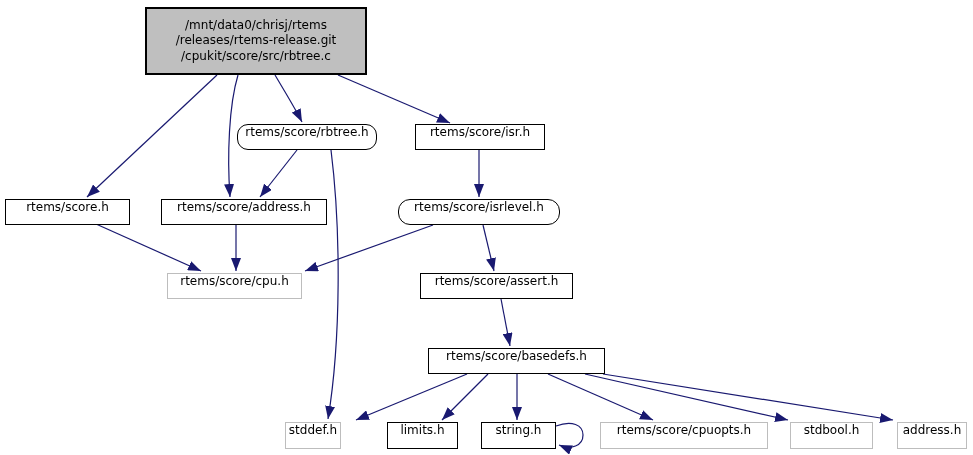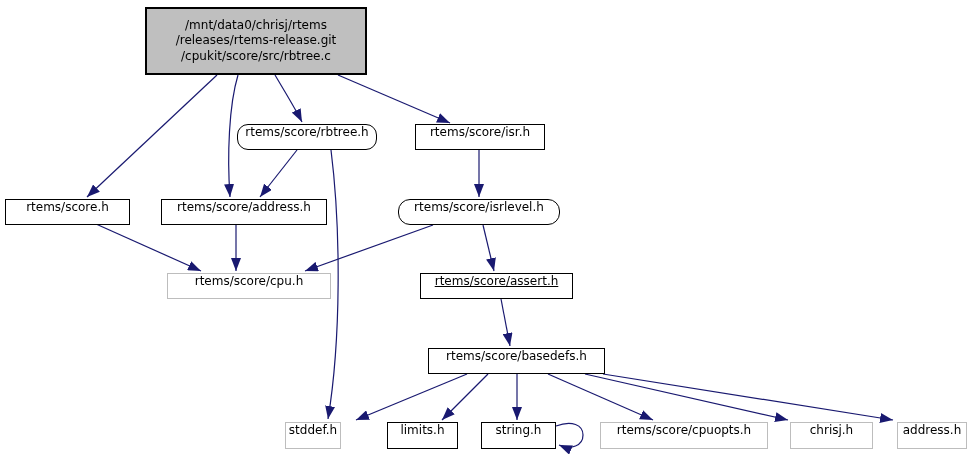--- a/index.html
+++ b/index.html
@@ -91,31 +91,31 @@
   <div class="node" style="left:237px; top:124px; width:140px; height:26px;border-radius:11px;">rtems/score/rbtree.h</div>
 
   <div class="node" style="left:415px; top:124px; width:130px; height:26px;">rtems/score/isr.h</div>
 
   <div class="node" style="left:5px; top:199px; width:125px; height:26px;">rtems/score.h</div>
 
   <div class="node" style="left:152px; top:199px; width:166px; height:26px;margin-left:9px;">rtems/score/address.h</div>
 
   <div class="node" style="left:398px; top:199px; width:162px; height:26px;border-radius:12px;">rtems/score/isrlevel.h</div>
 
-  <div class="node gray-border" style="left:167px; top:273px; width:164px; height:26px;">rtems/score/cpu.h</div>
+  <div class="node gray-border" style="left:167px; top:273px; width:135px; height:26px;">rtems/score/cpu.h</div>
 
-  <div class="node" style="left:420px; top:273px; width:153px; height:26px;text-decoration:underline;">rtems/score/assert.h</div>
+  <div class="node" style="left:420px; top:273px; width:153px; height:26px;">rtems/score/assert.h</div>
 
   <div class="node" style="left:428px; top:348px; width:177px; height:26px;">rtems/score/basedefs.h</div>
 
   <div class="node gray-border" style="left:285px; top:422px; width:56px; height:27px;">stddef.h</div>
 
   <div class="node" style="left:387px; top:422px; width:71px; height:27px;">limits.h</div>
 
   <div class="node" style="left:481px; top:422px; width:75px; height:27px;">string.h</div>
 
   <div class="node gray-border" style="left:600px; top:422px; width:168px; height:27px;">rtems/score/cpuopts.h</div>
 
-  <div class="node gray-border" style="left:790px; top:422px; width:83px; height:27px;">chrisj.h</div>
+  <div class="node gray-border" style="left:790px; top:422px; width:83px; height:27px;">stdbool.h</div>
 
   <div class="node gray-border" style="left:897px; top:422px; width:70px; height:27px;">address.h</div>
 
 </div>
 
 </body></html>

